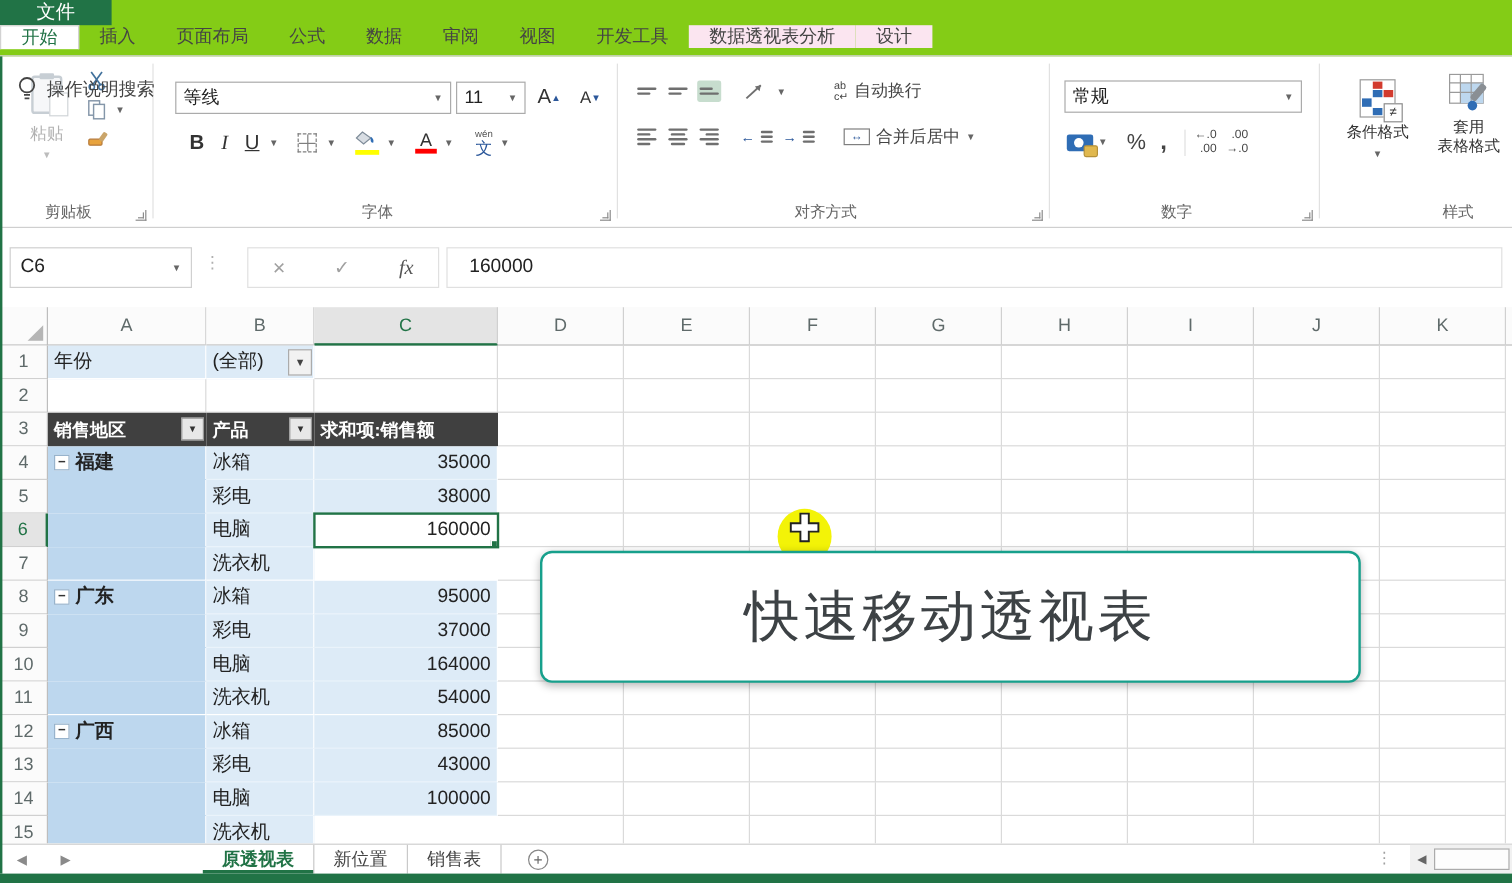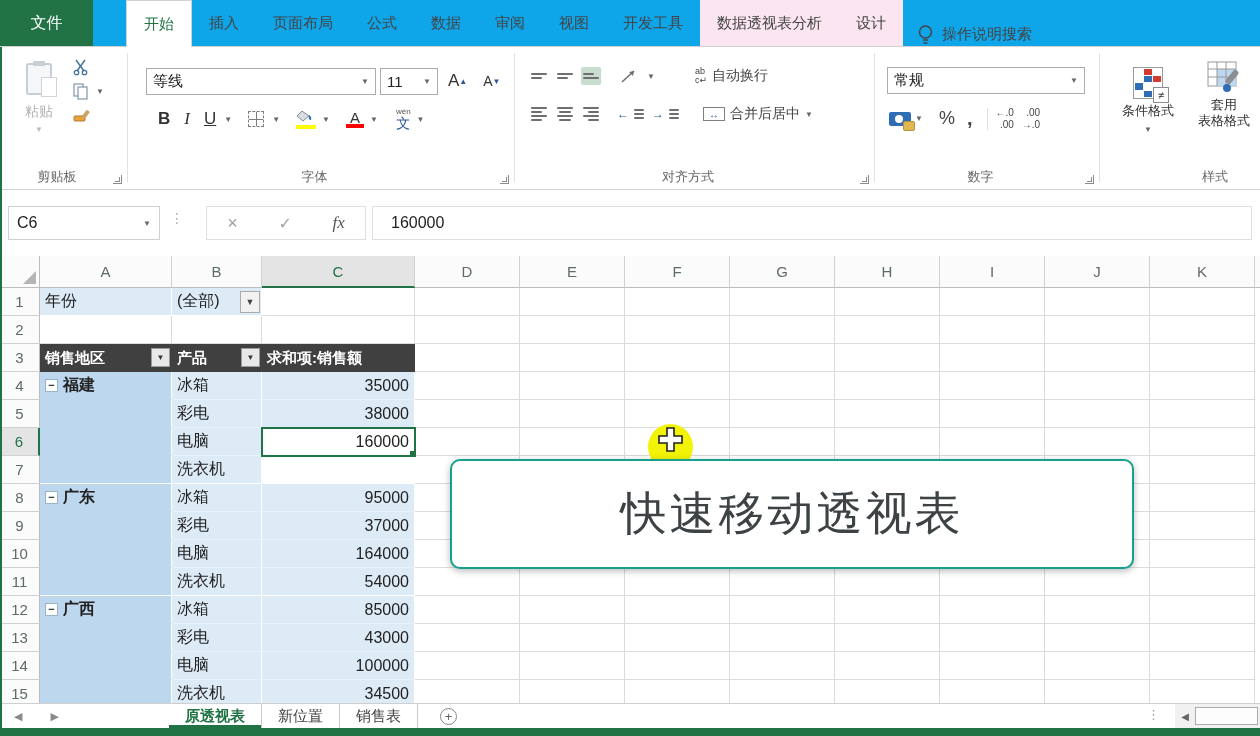--- a/index.html
+++ b/index.html
@@ -3,21 +3,21 @@
 <meta charset="utf-8">
 <style>
   * { box-sizing: border-box; }
   html,body { margin:0; padding:0; }
   body { width:1260px; height:736px; overflow:hidden;
          font-family:"Liberation Sans","DejaVu Sans",sans-serif; background:#fff; }
   #app { position:relative; width:1260px; height:736px; background:#fff; overflow:hidden; }
 
   
   #tabstrip { position:absolute; left:0; top:0; width:1260px; height:47px;
-              display:flex; align-items:stretch; background:#0ea5e9; border-bottom:1px solid #d2d2d2; z-index:10;}
+              display:flex; align-items:stretch; background:#84cc16; border-bottom:1px solid #d2d2d2; z-index:10;flex-direction:column;}
   .file-tab { width:93px; background:#217346; color:#fff; font-size:16px;
               display:flex; align-items:center; justify-content:center; }
   .rtab { padding:0 17px; display:flex; align-items:center; font-size:15px; color:#444; position:relative; }
   .rtab.active { background:#fff; color:#217346; border:1px solid #d2d2d2; border-bottom:none; margin-bottom:-1px; z-index:2; }
   .rtab.contextual { background:#fbe5f0; }
   #search-area { display:flex; align-items:center; margin-left:14px; color:#444; font-size:15px; gap:8px;margin-top:23px; }
 
   
   #ribbon { position:absolute; left:0; top:47px; width:1260px; height:143px; background:#fff;
             border-bottom:1px solid #cfcfcf; z-index:9; }
@@ -133,21 +133,21 @@
   #statusbar { position:absolute; left:0; top:728px; width:1260px; height:8px; background:#217346; z-index:14; }
   #left-edge { position:absolute; left:0; top:47px; width:2px; height:681px; background:#217346; z-index:15; }
 </style>
 </head>
 <body>
 
 <div id="app">
 
   <div id="tabstrip">
     <div class="file-tab">文件</div>
-    <div id="tab-items" style="display:flex;align-items:stretch;margin-left:33px;">
+    <div id="tab-items" style="display:flex;align-items:stretch;">
         <div class="rtab active">开始</div>
         <div class="rtab">插入</div>
         <div class="rtab">页面布局</div>
         <div class="rtab">公式</div>
         <div class="rtab">数据</div>
         <div class="rtab">审阅</div>
         <div class="rtab">视图</div>
         <div class="rtab">开发工具</div>
         <div class="rtab contextual">数据透视表分析</div>
         <div class="rtab contextual">设计</div>
@@ -659,23 +659,20 @@
       <div class="cell plain" style="left: 835px; top: 402px; width: 105px; height: 28px;"></div>
       <div class="cell plain" style="left: 940px; top: 402px; width: 105px; height: 28px;"></div>
       <div class="cell plain" style="left: 1045px; top: 402px; width: 105px; height: 28px;"></div>
       <div class="cell plain" style="left: 1150px; top: 402px; width: 105px; height: 28px;"></div>
       <div class="cell pv-region" style="left: 40px; top: 430px; width: 132px; height: 28px;">
         <span></span>
       </div>
       <div class="cell pv-prod" style="left: 172px; top: 430px; width: 90px; height: 28px;">
         <span>洗衣机</span>
       </div>
-      <div class="cell pv-val" style="left: 262px; top: 430px; width: 153px; height: 28px;">
-        <span>34500</span>
-      </div>
       <div class="cell plain" style="left: 415px; top: 430px; width: 105px; height: 28px;"></div>
       <div class="cell plain" style="left: 520px; top: 430px; width: 105px; height: 28px;"></div>
       <div class="cell plain" style="left: 625px; top: 430px; width: 105px; height: 28px;"></div>
       <div class="cell plain" style="left: 730px; top: 430px; width: 105px; height: 28px;"></div>
       <div class="cell plain" style="left: 835px; top: 430px; width: 105px; height: 28px;"></div>
       <div class="cell plain" style="left: 940px; top: 430px; width: 105px; height: 28px;"></div>
       <div class="cell plain" style="left: 1045px; top: 430px; width: 105px; height: 28px;"></div>
       <div class="cell plain" style="left: 1150px; top: 430px; width: 105px; height: 28px;"></div>
     </div>
 

